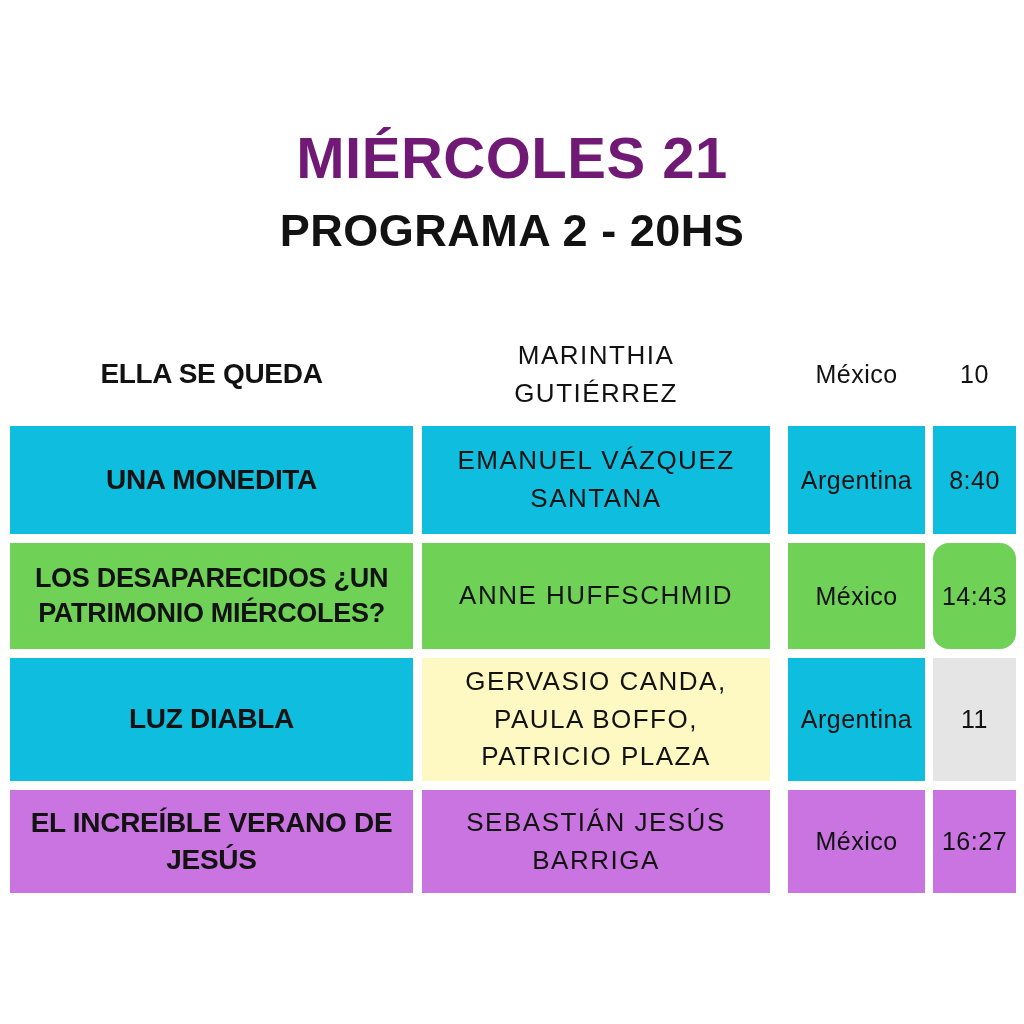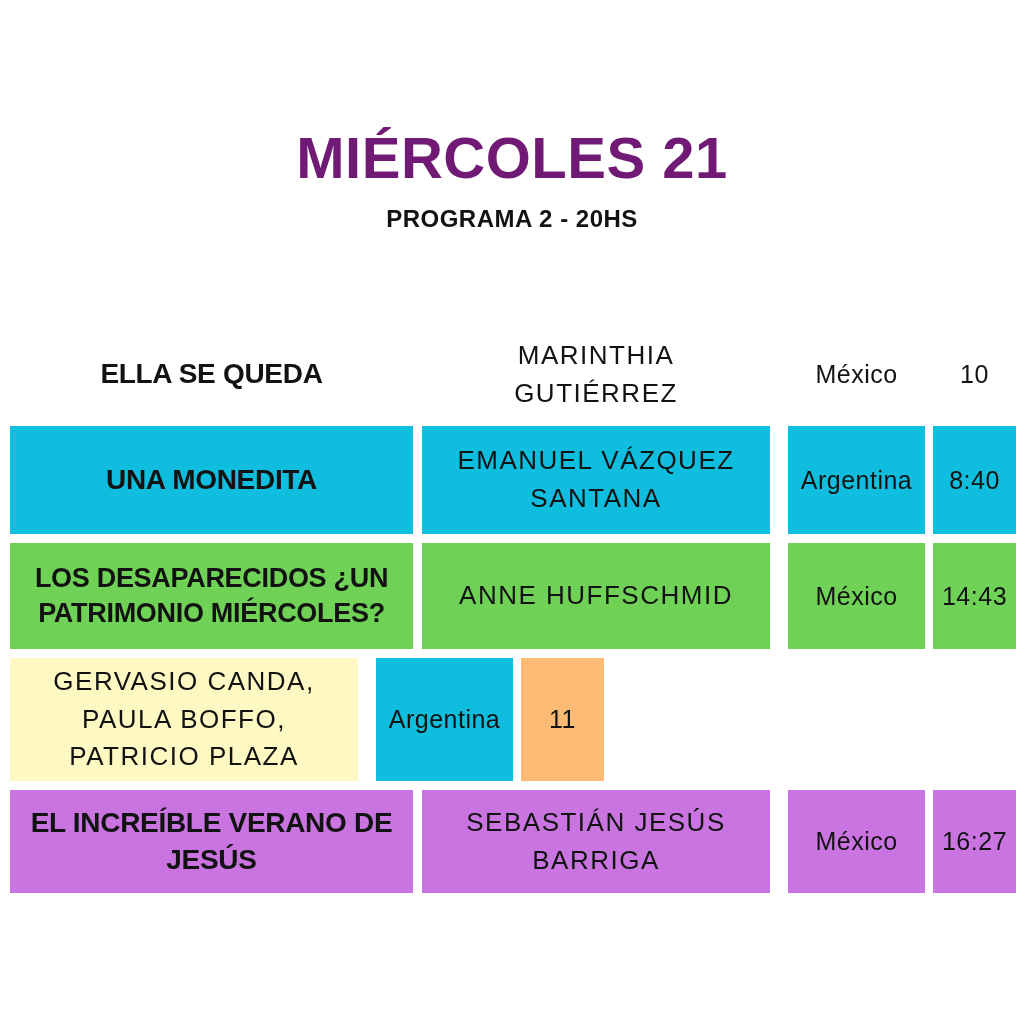--- a/index.html
+++ b/index.html
@@ -27,21 +27,21 @@
   }
   .title {
     font-size: 58px;
     font-weight: 900;
     letter-spacing: 0.5px;
     line-height: 1.05;
     color: #701a75;
   }
   .subtitle {
     margin-top: 16px;
-    font-size: 24px;
+    font-size: 45px;
     font-weight: 800;
     letter-spacing: 0.5px;
     color: #121212;
   }
   .schedule {
     position: absolute;
     top: 332px;
     left: 10px;
     width: 1006px;
   }
@@ -130,33 +130,36 @@
     <div class="sched-row row-2">
       <div class="cell c1" style="background: rgb(111, 210, 87);">
           <span class="film-title">LOS DESAPARECIDOS ¿UN PATRIMONIO MIÉRCOLES?</span>
         </div>
       <div class="cell c2" style="background: rgb(111, 210, 87);">
           <span class="director">ANNE HUFFSCHMID</span>
         </div>
       <div class="cell c3" style="background: rgb(111, 210, 87);">
           <span class="country">México</span>
         </div>
-      <div class="cell c4" style="background: rgb(111, 210, 87);">
+      <div class="cell c4" style="background: rgb(111, 210, 87); border-radius: 16px;">
           <span class="duration">14:43</span>
         </div>
     </div>
 
     <div class="sched-row row-3">
+      <div class="cell c1" style="background: rgb(15, 190, 222);">
+          <span class="film-title">LUZ DIABLA</span>
+        </div>
       <div class="cell c2" style="background: #fef9c3;">
           <span class="director">GERVASIO CANDA, PAULA BOFFO, PATRICIO PLAZA</span>
         </div>
       <div class="cell c3" style="background: rgb(15, 190, 222);">
           <span class="country">Argentina</span>
         </div>
-      <div class="cell c4" style="background: #fdba74;">
+      <div class="cell c4" style="background: #e5e5e5;">
           <span class="duration">11</span>
         </div>
     </div>
 
     <div class="sched-row row-4">
       <div class="cell c1" style="background: rgb(201, 116, 224);">
           <span class="film-title">EL INCREÍBLE VERANO DE JESÚS</span>
         </div>
       <div class="cell c2" style="background: rgb(201, 116, 224);">
           <span class="director">SEBASTIÁN JESÚS BARRIGA</span>

